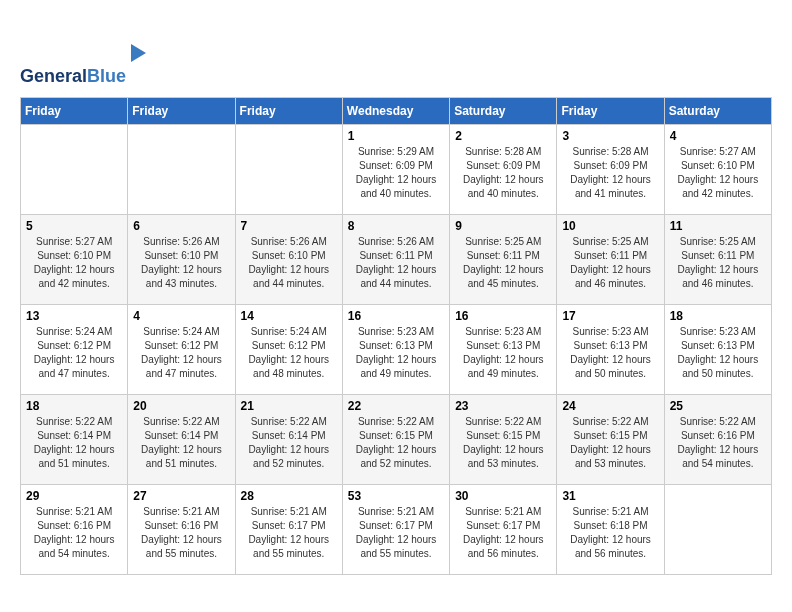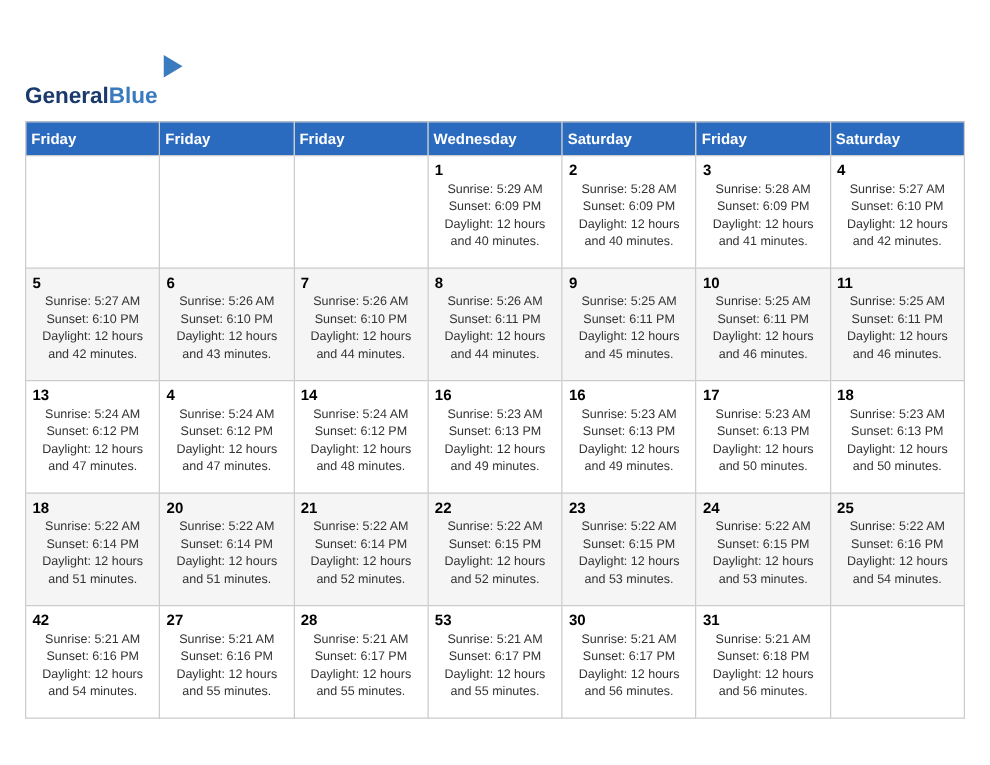--- a/index.html
+++ b/index.html
@@ -288,21 +288,21 @@
         <td>
           <span class="day-num">25</span>
           <div class="day-info" style="white-space: pre-line;">Sunrise: 5:22 AM
 Sunset: 6:16 PM
 Daylight: 12 hours
 and 54 minutes.</div>
         </td>
       </tr>
       <tr>
         <td>
-          <span class="day-num">42</span>
+          <span class="day-num">29</span>
           <div class="day-info" style="white-space: pre-line;">Sunrise: 5:21 AM
 Sunset: 6:16 PM
 Daylight: 12 hours
 and 54 minutes.</div>
         </td>
         <td>
           <span class="day-num">27</span>
           <div class="day-info" style="white-space: pre-line;">Sunrise: 5:21 AM
 Sunset: 6:16 PM
 Daylight: 12 hours

